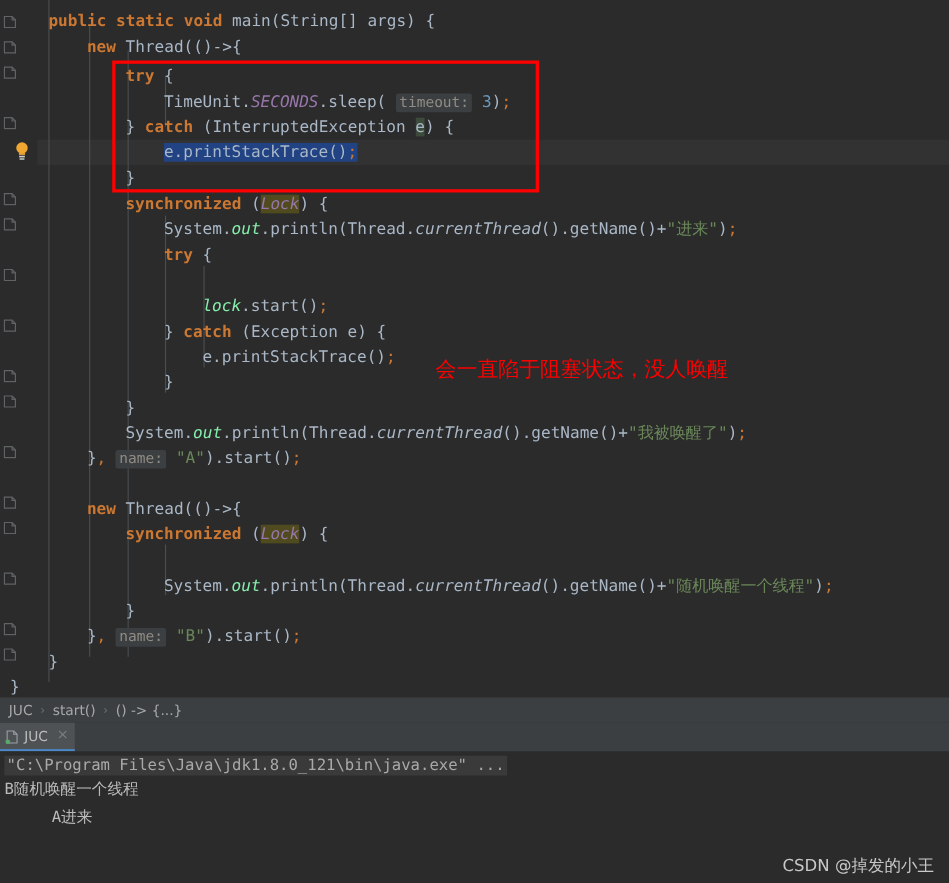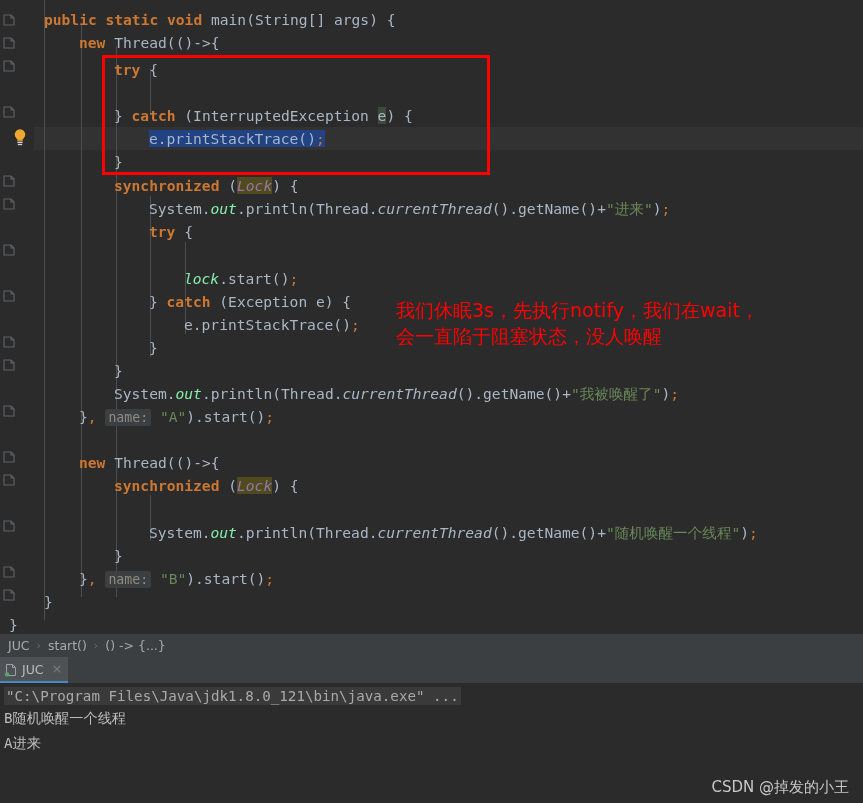--- a/index.html
+++ b/index.html
@@ -370,20 +370,21 @@
       
       <div class="line" style="top:8px;  left:44px;"><span class="kw-b">public</span> <span class="kw-b">static</span> <span class="kw-b">void</span> <span class="plain">main(String[] args) {</span></div>
 
       
       <div class="line" style="top:31px; left:79px;"><span class="kw-b">new</span> <span class="plain">Thread(()-&gt;{</span></div>
 
       
       <div class="line" style="top:58px; left:114px;"><span class="kw-b">try</span> <span class="plain">{</span></div>
 
       
+      <div class="line" style="top:81px; left:149px;"><span class="plain">TimeUnit.</span><span class="stat">SECONDS</span><span class="plain">.sleep(</span> <span class="hint">timeout:</span> <span class="num">3</span><span class="plain">)</span><span class="semi">;</span></div>
 
       
       <div class="line" style="top:104px;left:114px;"><span class="plain">} </span><span class="kw-b">catch</span> <span class="plain">(InterruptedException </span><span class="err-var">e</span><span class="plain">) {</span></div>
 
       
       <div class="line" style="top:127px;left:149px;"><span class="sel">e.printStackTrace()<span class="semi">;</span></span></div>
 
       
       <div class="line" style="top:150px;left:114px;"><span class="plain">}</span></div>
 
@@ -438,21 +439,20 @@
 
       
       <div class="line" style="top:590px;left:44px;"><span class="plain">}</span></div>
 
       
       <div class="line" style="top:613px;left:9px;"><span class="plain">}</span></div>
     </div>
 
     <div class="red-box" style="left:102px; top:55px; width:388px; height:120px;"></div>
 
-    <div class="red-note" style="left:396px; top:297px;">我们休眠3s，先执行notify，我们在wait，</div>
     <div class="red-note" style="left:396px; top:323px;">会一直陷于阻塞状态，没人唤醒</div>
   </div>
 
   <div class="breadcrumb">
     <span class="crumb">JUC</span>
     <span class="crumb-sep">›</span>
     <span class="crumb">start()</span>
     <span class="crumb-sep">›</span>
     <span class="crumb">() -&gt; {...}</span>
   </div>
@@ -468,19 +468,19 @@
           </svg>
         </span>
         <span class="tw-tab-label">JUC</span>
         <span class="tw-tab-close">×</span>
       </div>
     </div>
 
     <div class="console">
       <div class="console-line" style="top:2px;"><span class="console-cmd">"C:\Program Files\Java\jdk1.8.0_121\bin\java.exe" ...</span></div>
       <div class="console-line" style="top:24px;">B随机唤醒一个线程</div>
-      <div class="console-line" style="top:49px;">A进来</div>
+      <div class="console-line" style="top:49px;margin-left:43px;">A进来</div>
     </div>
   </div>
 
   <div class="watermark">CSDN @掉发的小王</div>
 
 </div>
 
 </body></html>

